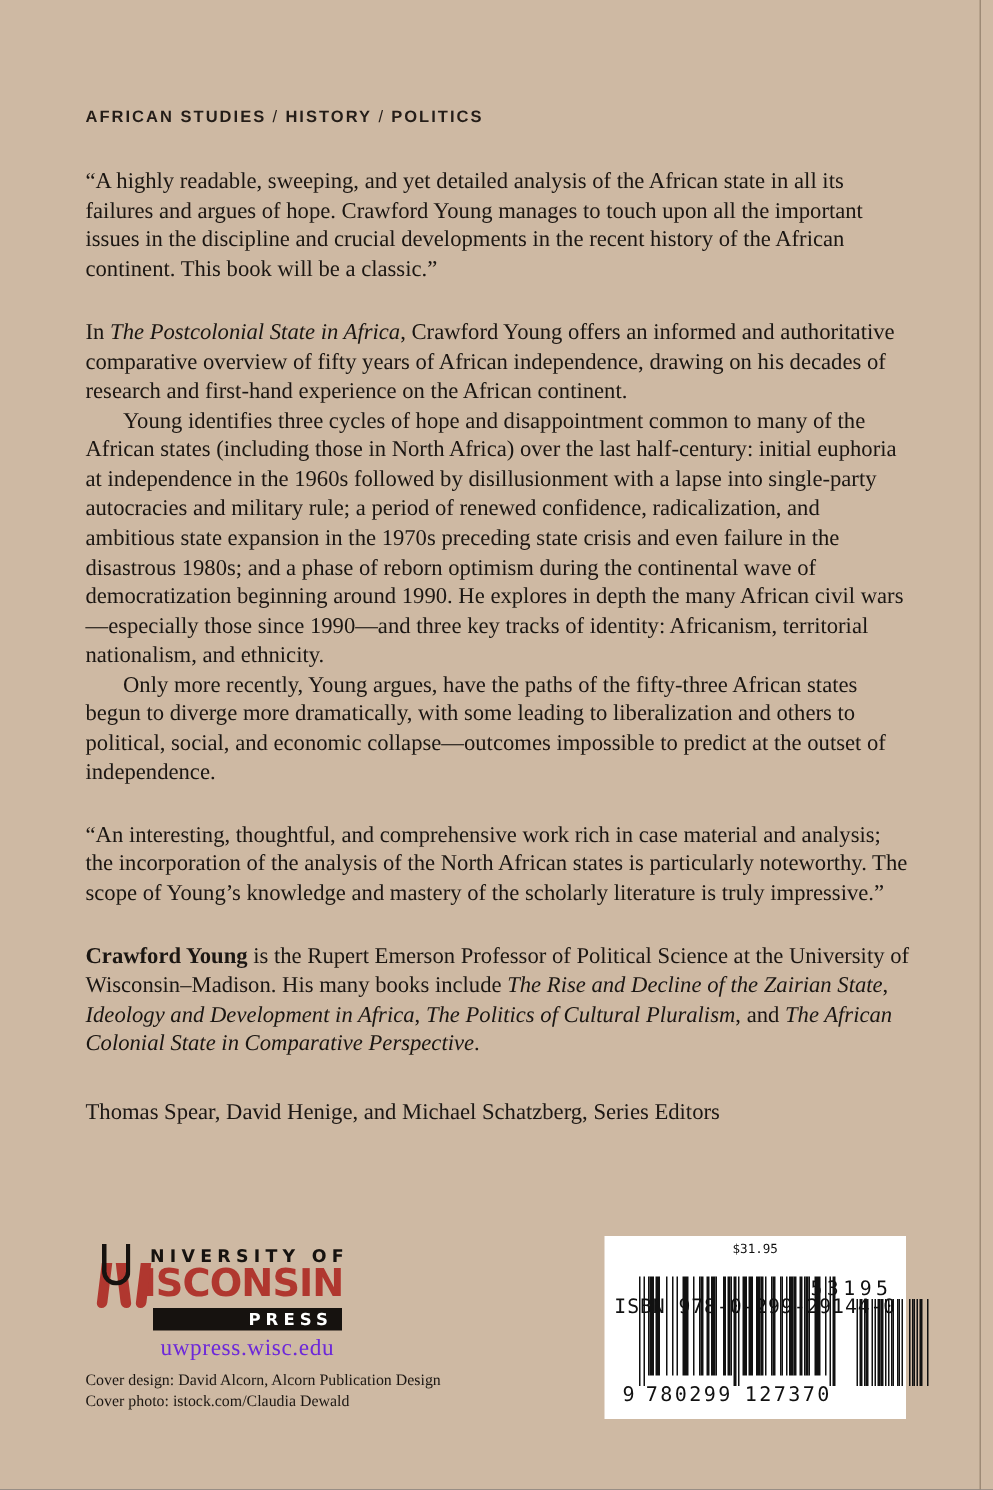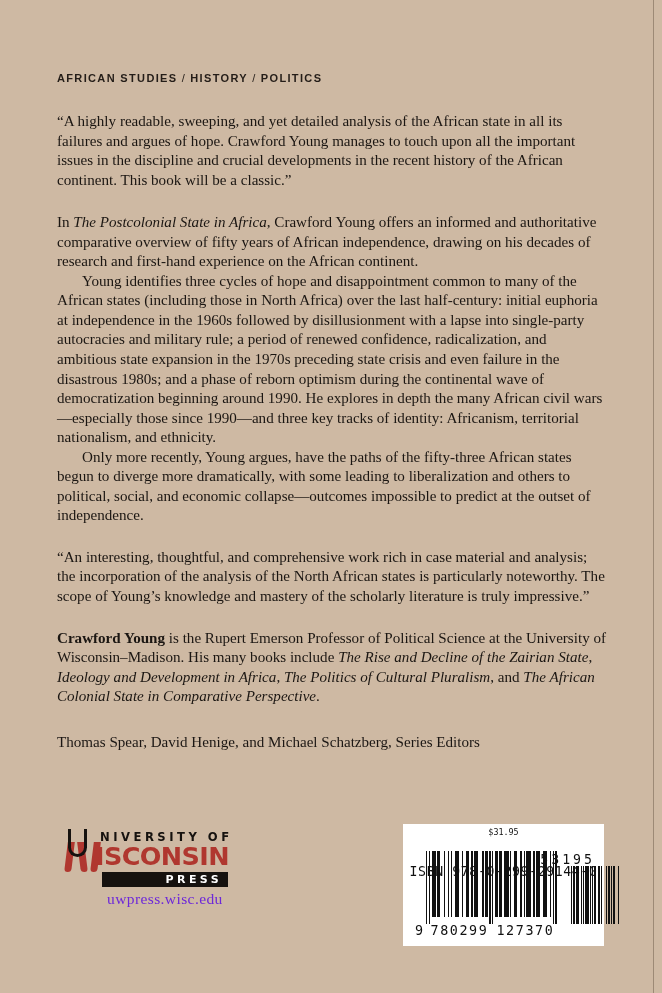--- a/index.html
+++ b/index.html
@@ -321,20 +321,24 @@
       </div>
     </div>
     <div class="logo-univ-of">NIVERSITY OF</div>
     <div class="logo-wisconsin">ISCONSIN</div>
     <div class="logo-press-bar">
       <span>PRESS</span>
     </div>
     <div class="logo-url">uwpress.wisc.edu</div>
   </div>
 
+  <div class="credits">
+    <div>Cover design: David Alcorn, Alcorn Publication Design</div>
+    <div>Cover photo: istock.com/Claudia Dewald</div>
+  </div>
 
   <div class="barcode-box">
     <div class="price">$31.95</div>
     <div class="isbn-text">ISBN 978-0-299-29144-0</div>
     <div class="suppl-text">53195</div>
     <div class="bars-main" id="bars-main">
         <div class="bar" style="width: 1.37895px; background: rgb(17, 17, 17); height: 100%;"></div>
         <div class="bar" style="width: 1.37895px; background: transparent; height: 100%;"></div>
         <div class="bar" style="width: 1.37895px; background: rgb(17, 17, 17); height: 100%;"></div>
         <div class="bar" style="width: 1.37895px; background: transparent; height: 90%;"></div>

